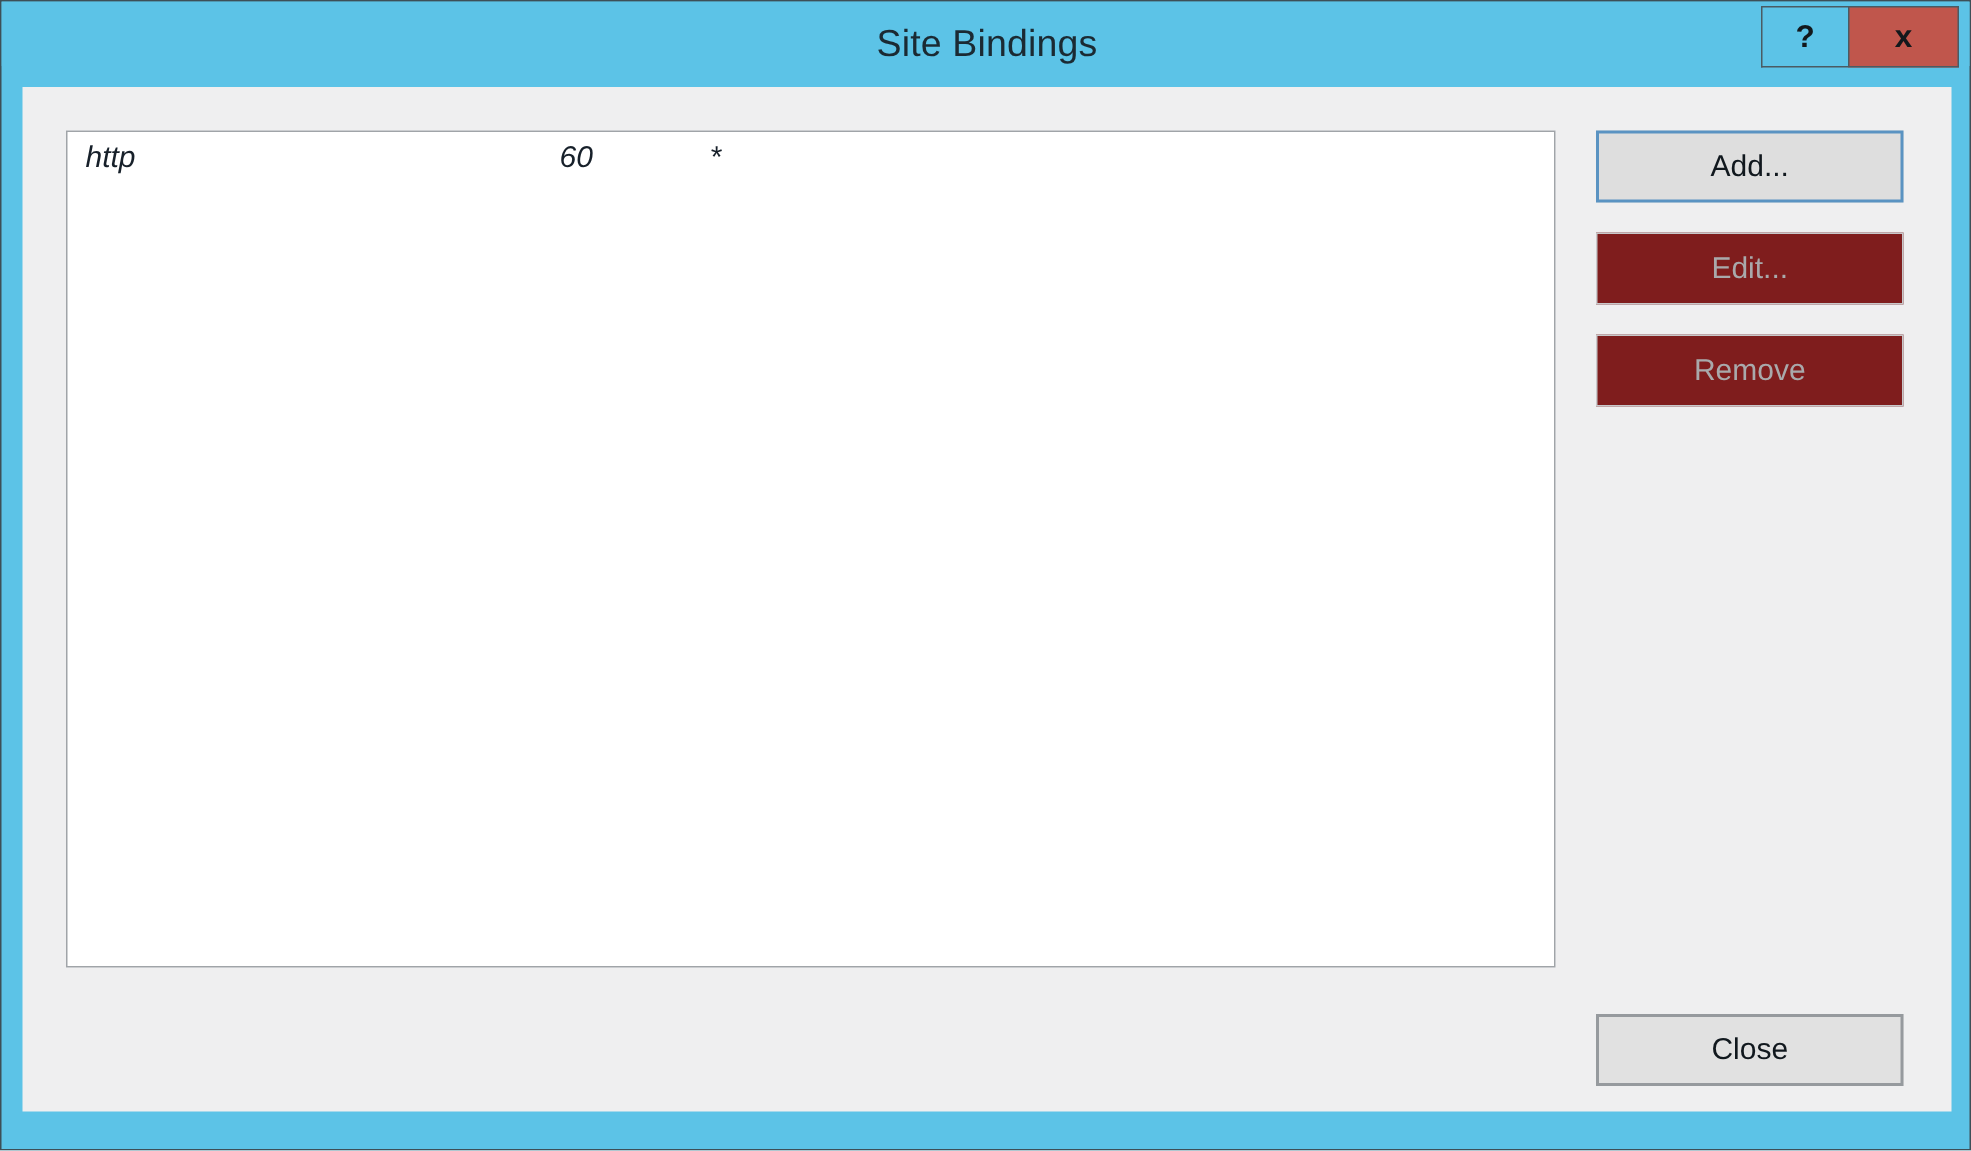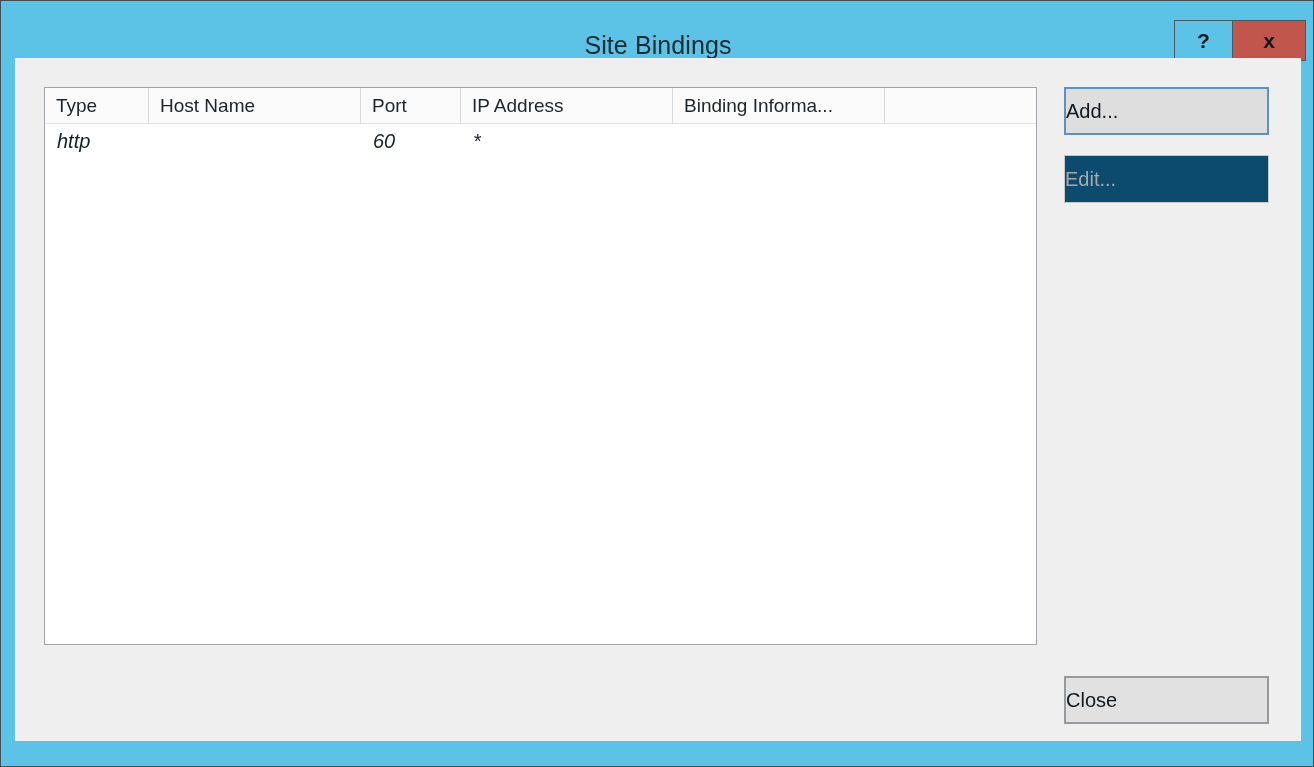--- a/index.html
+++ b/index.html
@@ -21,21 +21,21 @@
     box-sizing: border-box;
     background: #5cc3e7;
     border: 1px solid #3d4f57;
     overflow: hidden;
   }
 
   
   .titlebar {
     position: absolute;
     left: 0;
-    top: 16px;
+    top: 0;
     width: 1314px;
     height: 43px;
     background: #5cc3e7;
   }
 
   .title-text {
     position: absolute;
     left: 0;
     top: 0;
     width: 1314px;
@@ -164,35 +164,35 @@
   }
 
   .btn {
     box-sizing: border-box;
     display: block;
     width: 205px;
     height: 48px;
     margin-bottom: 20px;
     font-family: "Liberation Sans", sans-serif;
     font-size: 20px;
-    text-align: left;
+    text-align: center;
     line-height: 44px;
     cursor: default;
     user-select: none;
     padding: 0;
   }
 
   .btn-default {
     background: #dedede;
     border: 2px solid #5a93c2;
     color: #11181e;
   }
 
   .btn-disabled {
-    background: #0c4a6e;
+    background: #7f1d1d;
     border: 1px solid #c8c8ca;
     color: #a9a9ab;
   }
 
   .btn-normal {
     background: #e1e1e1;
     border: 2px solid #969a9e;
     color: #11181e;
   }
 
@@ -215,44 +215,37 @@
 
     <div class="titlebar-buttons">
       <div class="tb-btn tb-help">?</div>
       <div class="tb-btn tb-close">x</div>
     </div>
   </div>
 
   <div class="client">
 
     <div class="listview">
-      <div class="lv-header">
-        <div class="lv-th" style="width:104px">Type</div>
-        <div class="lv-th" style="width:212px">Host Name</div>
-        <div class="lv-th" style="width:100px">Port</div>
-        <div class="lv-th" style="width:212px">IP Address</div>
-        <div class="lv-th" style="width:212px">Binding Informa...</div>
-        <div class="lv-th filler"></div>
-      </div>
 
       <div class="lv-body">
         <div class="lv-row">
           <div class="lv-td" style="width:104px">http</div>
           <div class="lv-td" style="width:212px"></div>
           <div class="lv-td" style="width:100px">60</div>
           <div class="lv-td" style="width:212px">*</div>
           <div class="lv-td" style="width:212px"></div>
           <div class="lv-td filler"></div>
         </div>
       </div>
     </div>
 
     <div class="side-buttons">
       <button class="btn btn-default">Add...</button>
       <button class="btn btn-disabled">Edit...</button>
+      <button class="btn btn-disabled">Remove</button>
     </div>
 
     <div class="footer">
       <button class="btn btn-normal">Close</button>
     </div>
 
   </div>
 </div>
 
 </body></html>

